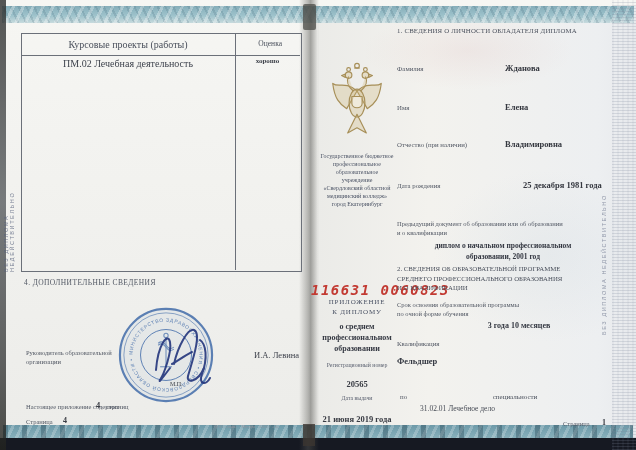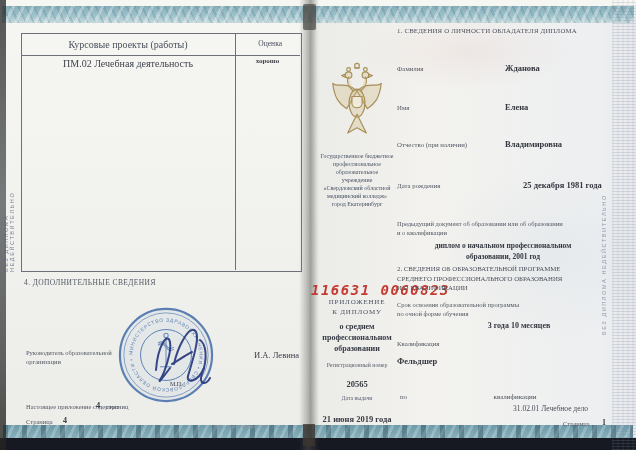--- a/index.html
+++ b/index.html
@@ -103,21 +103,21 @@
   .prev-label{left:397px;top:219px;width:212px;font-size:6.5px;line-height:9px;color:#525864;}
   .prev-val{left:397px;top:240px;width:212px;text-align:center;font-size:7.5px;font-weight:bold;
     line-height:11px;color:#343842;}
   .s2-title{left:397px;top:264px;width:212px;font-size:6.8px;line-height:9.5px;color:#4a505c;}
   .term-label{left:397px;top:300px;width:212px;font-size:6.5px;line-height:9px;color:#525864;}
   .term-val{left:413px;top:321px;width:212px;text-align:center;font-size:8px;font-weight:bold;color:#343842;}
   .qual-label{left:397px;top:340px;font-size:6.8px;color:#525864;}
   .qual-val{left:397px;top:356px;width:212px;font-size:8.5px;font-weight:bold;color:#343842;}
   .by-label{left:400px;top:393px;font-size:6.8px;color:#525864;}
   .spec-label{left:420px;top:393px;width:190px;text-align:center;font-size:7px;color:#4a505c;}
-  .spec-val{left:398px;top:404px;width:190px;text-align:right;font-size:7.5px;color:#454a54;}
+  .spec-val{left:420px;top:404px;width:190px;text-align:left;font-size:7.5px;color:#454a54;}
   .foot-r-label{left:563px;top:420px;font-size:6.5px;color:#545a66;}
   .foot-r-num{left:602px;top:418px;font-size:8px;font-weight:bold;color:#383b43;}
 
   .seal-svg{left:117px;top:306px;width:98px;height:98px;}
   .signature-svg{left:148px;top:318px;width:66px;height:78px;}
 </style>
 </head>
 <body>
 
 <div class="scan">
@@ -249,19 +249,19 @@
 И О КВАЛИФИКАЦИИ</div>
 
   <div class="abs term-label ml">Срок освоения образовательной программы
 по очной форме обучения</div>
   <div class="abs term-val">3 года 10 месяцев</div>
 
   <div class="abs qual-label">Квалификация</div>
   <div class="abs qual-val">Фельдшер</div>
 
   <div class="abs by-label">по</div>
-  <div class="abs spec-label">квалификации</div>
+  <div class="abs spec-label">специальности</div>
   <div class="abs spec-val">31.02.01 Лечебное дело</div>
 
   <div class="abs foot-r-label">Страница</div>
   <div class="abs foot-r-num">1</div>
 
 </div>
 
 </body></html>

